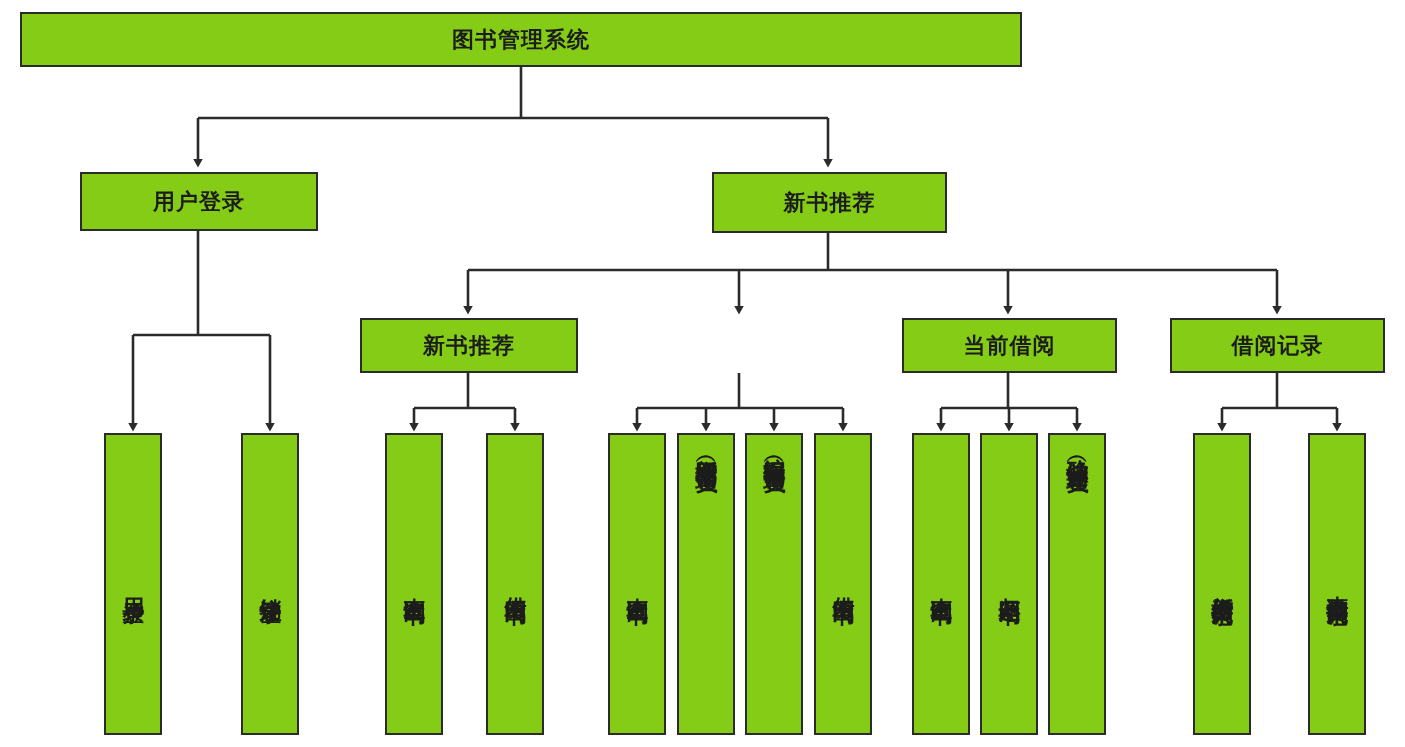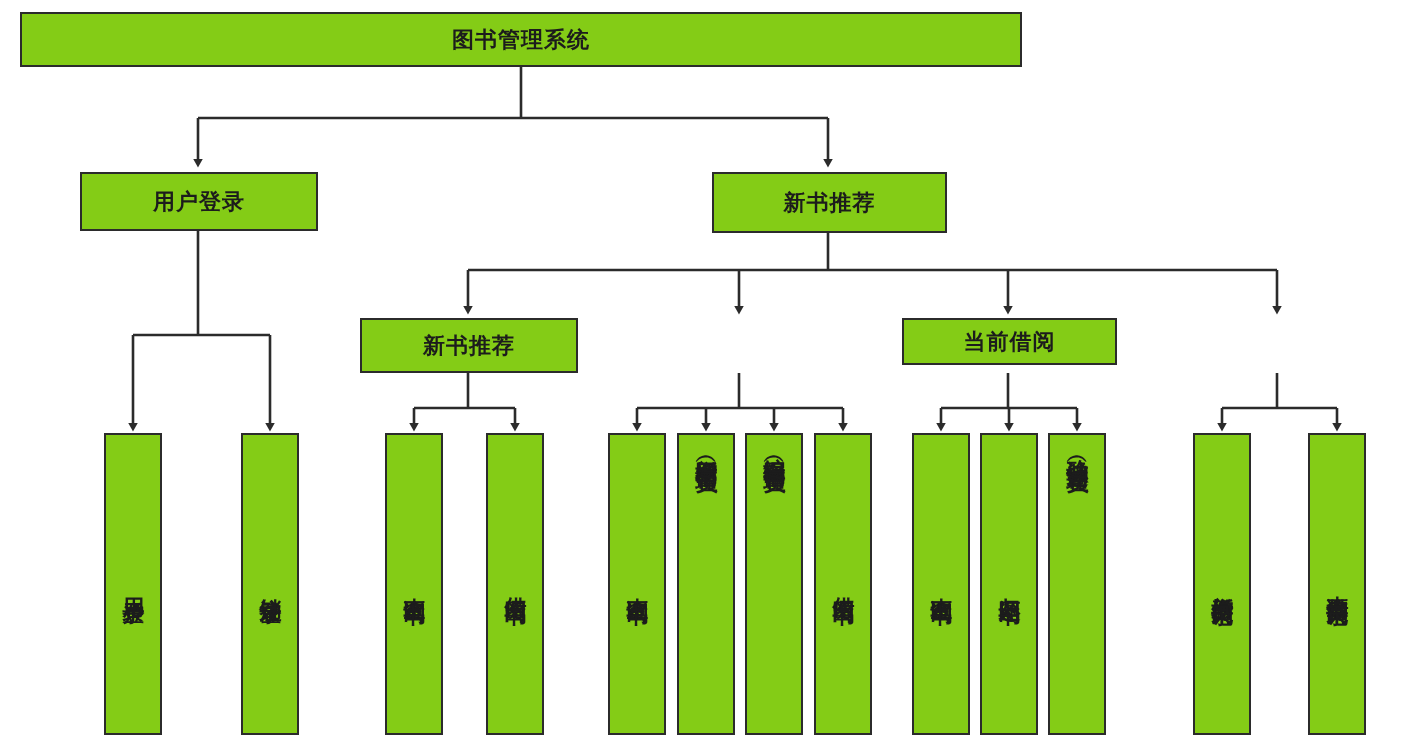--- a/index.html
+++ b/index.html
@@ -131,22 +131,25 @@
   <div class="node-box node-h" style="left:80px; top:172px; width:238px; height:59px;">
     <span class="node-label">用户登录</span>
   </div>
   <div class="node-box node-h" style="left:712px; top:172px; width:235px; height:61px;">
     <span class="node-label">新书推荐</span>
   </div>
 
   <div class="node-box node-h" style="left:360px; top:318px; width:218px; height:55px;">
     <span class="node-label">新书推荐</span>
   </div>
-  <div class="node-box node-h" style="left:902px; top:318px; width:215px; height:47px;">
+  <div class="node-box node-h" style="left:902px; top:318px; width:215px; height:55px;">
     <span class="node-label">当前借阅</span>
+  </div>
+  <div class="node-box node-h" style="left:1170px; top:318px; width:215px; height:55px;">
+    <span class="node-label">借阅记录</span>
   </div>
 
   <div class="node-box node-v v-mid" style="left:104px; top:433px; width:58px; height:302px;">
     <span class="node-label">用户登录</span>
   </div>
   <div class="node-box node-v v-mid" style="left:241px; top:433px; width:58px; height:302px;">
     <span class="node-label">注销登录</span>
   </div>
 
   <div class="node-box node-v v-mid" style="left:385px; top:433px; width:58px; height:302px;">

